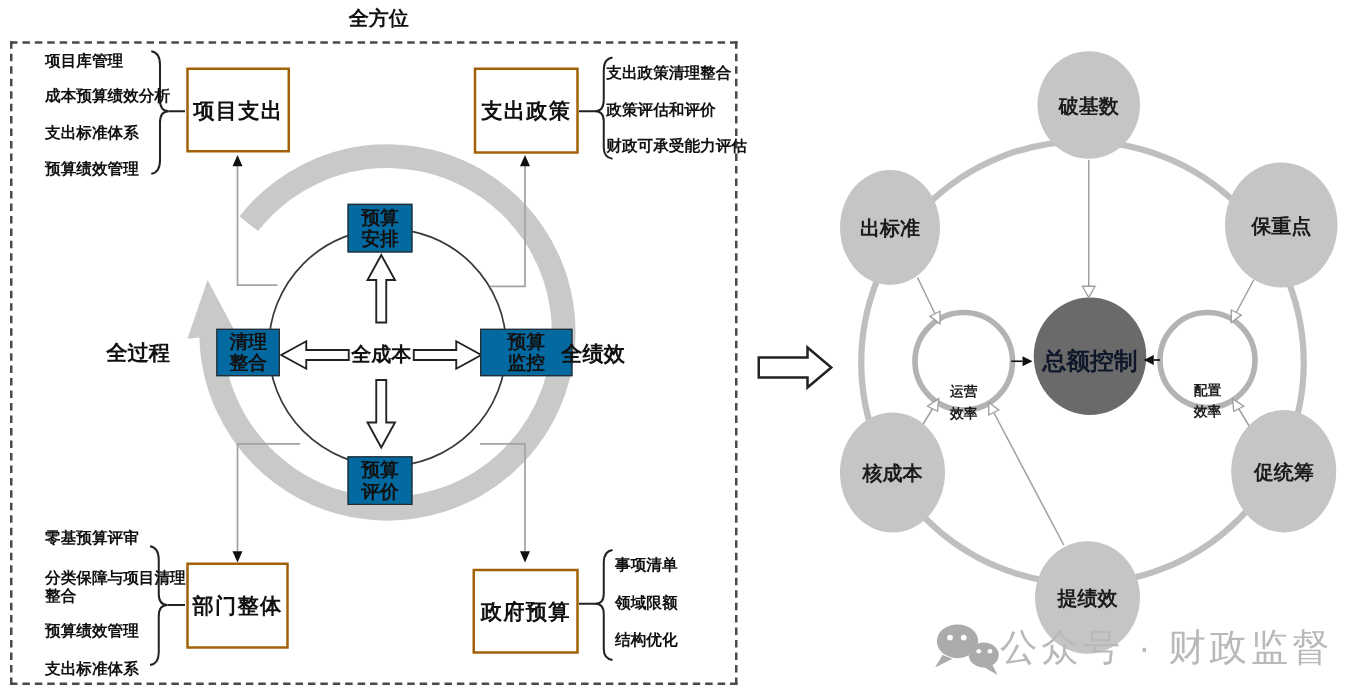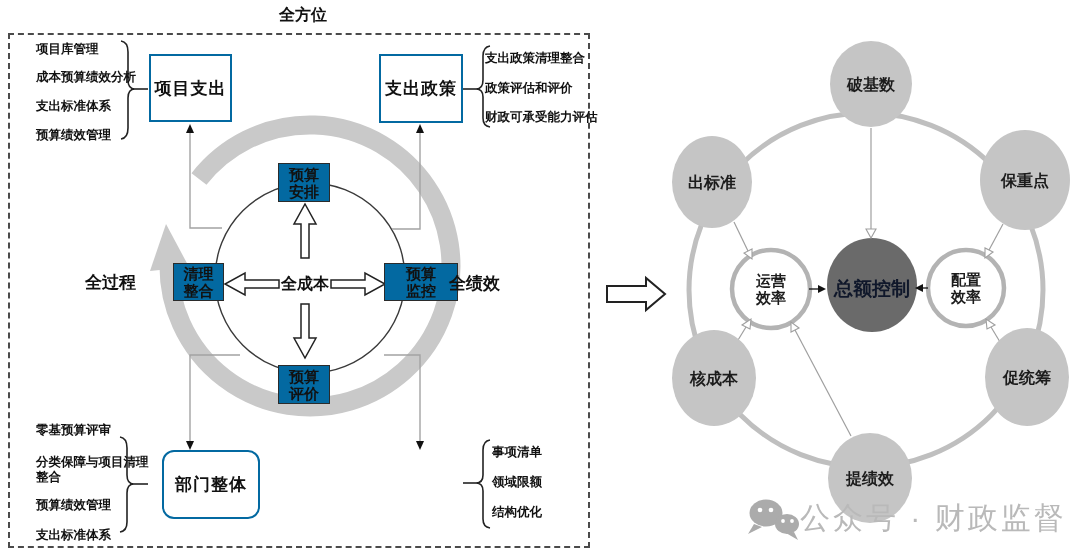--- a/index.html
+++ b/index.html
@@ -2,31 +2,31 @@
 <html><head>
 <meta charset="utf-8">
 <style>
   html,body{margin:0;padding:0;background:#fff;}
   .canvas{position:relative;width:1080px;height:560px;background:#fff;overflow:hidden;
           font-family:"Liberation Sans","DejaVu Sans",sans-serif;color:#111;}
   .abs{position:absolute;}
   svg.overlay{position:absolute;left:0;top:0;width:1080px;height:560px;}
   .dashed-panel{left:8px;top:33px;width:582px;height:515px;border:2px dashed #4a4a4a;box-sizing:border-box;}
   .panel-title{left:268px;top:5px;width:70px;text-align:center;font-size:16px;font-weight:bold;}
-  .corner-box{border:2px solid #0369a1;background:#fff;display:flex;align-items:center;justify-content:center;
+  .corner-box{border:2px solid #a16207;background:#fff;display:flex;align-items:center;justify-content:center;
               font-size:17px;font-weight:bold;letter-spacing:1px;box-sizing:border-box;}
   .cycle-box{border:1.5px solid #2b2b2b;background:#0369a1;display:flex;align-items:center;justify-content:center;
              font-size:15px;font-weight:bold;line-height:17px;text-align:center;box-sizing:border-box;}
   .cycle-box span{display:inline-block;width:2.3em;}
   .li{font-size:12.5px;font-weight:bold;white-space:nowrap;line-height:15px;}
   .li.wrap{white-space:normal;width:122px;}
   .axis-label{font-size:17px;font-weight:bold;white-space:nowrap;}
   .center-word{font-size:16px;font-weight:bold;text-align:center;}
   .node-label{width:100px;text-align:center;font-size:16px;font-weight:bold;color:#1c1c1c;}
-  .node-label.small{font-size:15px;line-height:17px;}
+  .node-label.small{font-size:11px;line-height:17px;margin-top:34px;}
   .node-label span{display:inline-block;width:2.2em;}
   .node-label.dark{color:#0f172a;font-size:19px;font-weight:bold;}
   .watermark-text{font-size:30px;color:#b9b9b9;letter-spacing:3px;white-space:nowrap;}
 </style>
 </head>
 <body>
 
 <div class="canvas">
 
   <svg class="overlay" viewBox="0 0 1080 560">
@@ -111,21 +111,22 @@
       <circle cx="783" cy="521" r="1.9" fill="#fff"></circle>
       <circle cx="792" cy="521" r="1.9" fill="#fff"></circle>
     </g>
   </svg>
 
   <div class="abs dashed-panel"></div>
   <div class="abs panel-title">全方位</div>
 
   <div class="abs corner-box" style="left:149px;top:54px;width:83px;height:68px;">项目支出</div>
   <div class="abs corner-box" style="left:379px;top:54px;width:84px;height:69px;">支出政策</div>
-  <div class="abs corner-box" style="left:162px;top:450px;width:98px;height:69px;border-radius:12px;">部门整体</div>
+  <div class="abs corner-box" style="left:149px;top:450px;width:82px;height:69px;">部门整体</div>
+  <div class="abs corner-box" style="left:378px;top:455px;width:85px;height:68px;">政府预算</div>
 
   <div class="abs li" style="left:36px;top:42px;">项目库管理</div>
   <div class="abs li" style="left:36px;top:70px;">成本预算绩效分析</div>
   <div class="abs li" style="left:36px;top:99px;">支出标准体系</div>
   <div class="abs li" style="left:36px;top:128px;">预算绩效管理</div>
 
   <div class="abs li" style="left:485px;top:51px;">支出政策清理整合</div>
   <div class="abs li" style="left:485px;top:81px;">政策评估和评价</div>
   <div class="abs li" style="left:485px;top:110px;">财政可承受能力评估</div>
 

